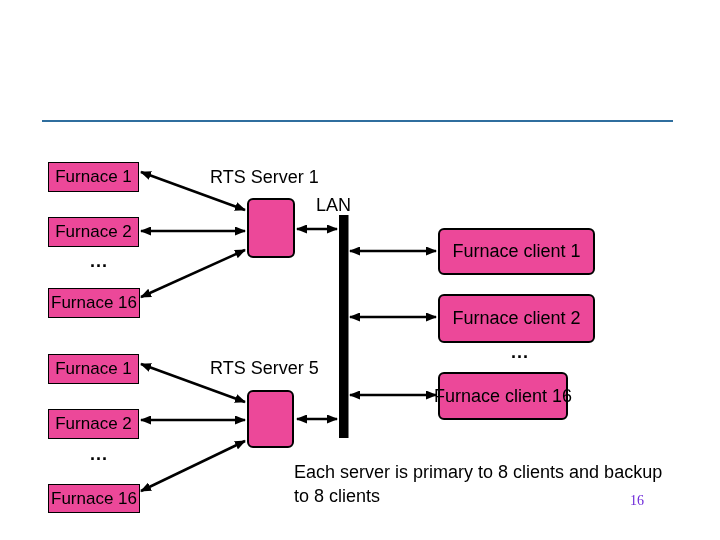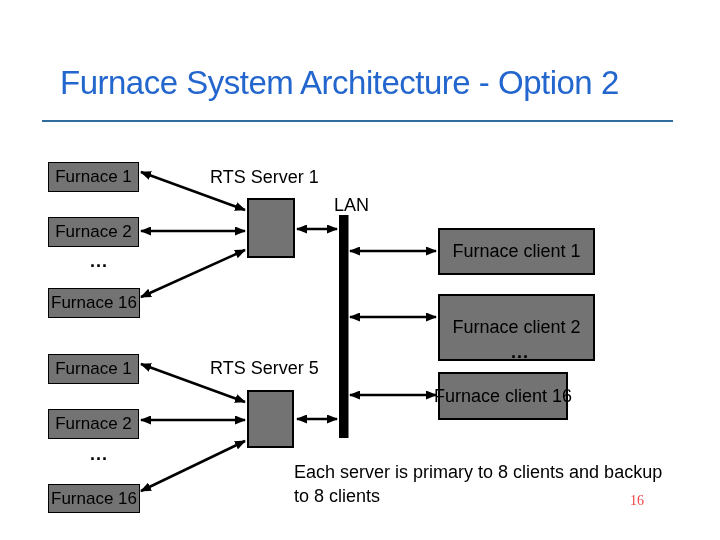--- a/index.html
+++ b/index.html
@@ -28,32 +28,33 @@
     background: var(--underline, #2F6E9E);
   }
   .connectors {
     position: absolute;
     left: 0; top: 0;
     width: 720px; height: 540px;
   }
   .node {
     position: absolute;
     box-sizing: border-box;
-    background: #737373;
+    background: #ec4899;
     border: 1.5px solid #000;
     display: flex;
     align-items: center;
     justify-content: center;
     font-size: 17px;
     color: #000;
     white-space: nowrap;
   }
   .node.client, .node.server {
     border-width: 2px;
     font-size: 18px;
+    border-radius: 6px;
   }
   .label {
     position: absolute;
     font-size: 18px;
     line-height: 20px;
     color: #000;
     white-space: nowrap;
   }
   .dots {
     position: absolute;
@@ -67,29 +68,28 @@
     position: absolute;
     left: 294px; top: 460px;
     font-size: 18px; line-height: 24px;
     color: #000;
   }
   .page-number {
     position: absolute;
     left: 630px; top: 492px;
     font-family: "Liberation Serif", serif;
     font-size: 14px; line-height: 18px;
-    color: #ef4444;
+    color: #6d28d9;
   }
 </style>
 </head>
 <body>
 
 <div class="slide">
 
-  <div class="title">Furnace System Architecture - Option 2</div>
   <div class="rule"></div>
 
   <svg class="connectors" viewBox="0 0 720 540">
     <defs>
       <marker id="ah" viewBox="0 0 11 9" refX="10" refY="4.5" markerWidth="11" markerHeight="9" markerUnits="userSpaceOnUse" orient="auto-start-reverse">
         <path d="M0,0 L11,4.5 L0,9 Z" fill="#000"></path>
       </marker>
     </defs>
 
     <rect x="339" y="215" width="9.5" height="223" fill="#000"></rect>
@@ -110,24 +110,24 @@
   </svg>
 
   <div class="node" style="left:48px;top:162px;width:91px;height:30px">Furnace 1</div>
   <div class="node" style="left:48px;top:217px;width:91px;height:30px">Furnace 2</div>
   <div class="dots" style="left:90px;top:252px">...</div>
   <div class="node" style="left:48px;top:288px;width:92px;height:30px">Furnace 16</div>
 
   <div class="label" style="left:210px;top:167px">RTS Server 1</div>
   <div class="node server" style="left:247px;top:198px;width:48px;height:60px"></div>
 
-  <div class="label" style="left:334px;top:195px">LAN</div>
+  <div class="label" style="left:316px;top:195px">LAN</div>
 
   <div class="node client" style="left:438px;top:228px;width:157px;height:47px">Furnace client 1</div>
-  <div class="node client" style="left:438px;top:294px;width:157px;height:67px">Furnace client 2</div>
+  <div class="node client" style="left:438px;top:294px;width:157px;height:49px">Furnace client 2</div>
   <div class="dots" style="left:511px;top:343px">...</div>
   <div class="node client" style="left:438px;top:372px;width:130px;height:48px">Furnace client 16</div>
 
   <div class="node" style="left:48px;top:354px;width:91px;height:30px">Furnace 1</div>
   <div class="node" style="left:48px;top:409px;width:91px;height:30px">Furnace 2</div>
   <div class="dots" style="left:90px;top:445px">...</div>
   <div class="node" style="left:48px;top:484px;width:92px;height:29px">Furnace 16</div>
 
   <div class="label" style="left:210px;top:358px">RTS Server 5</div>
   <div class="node server" style="left:247px;top:390px;width:47px;height:58px"></div>

